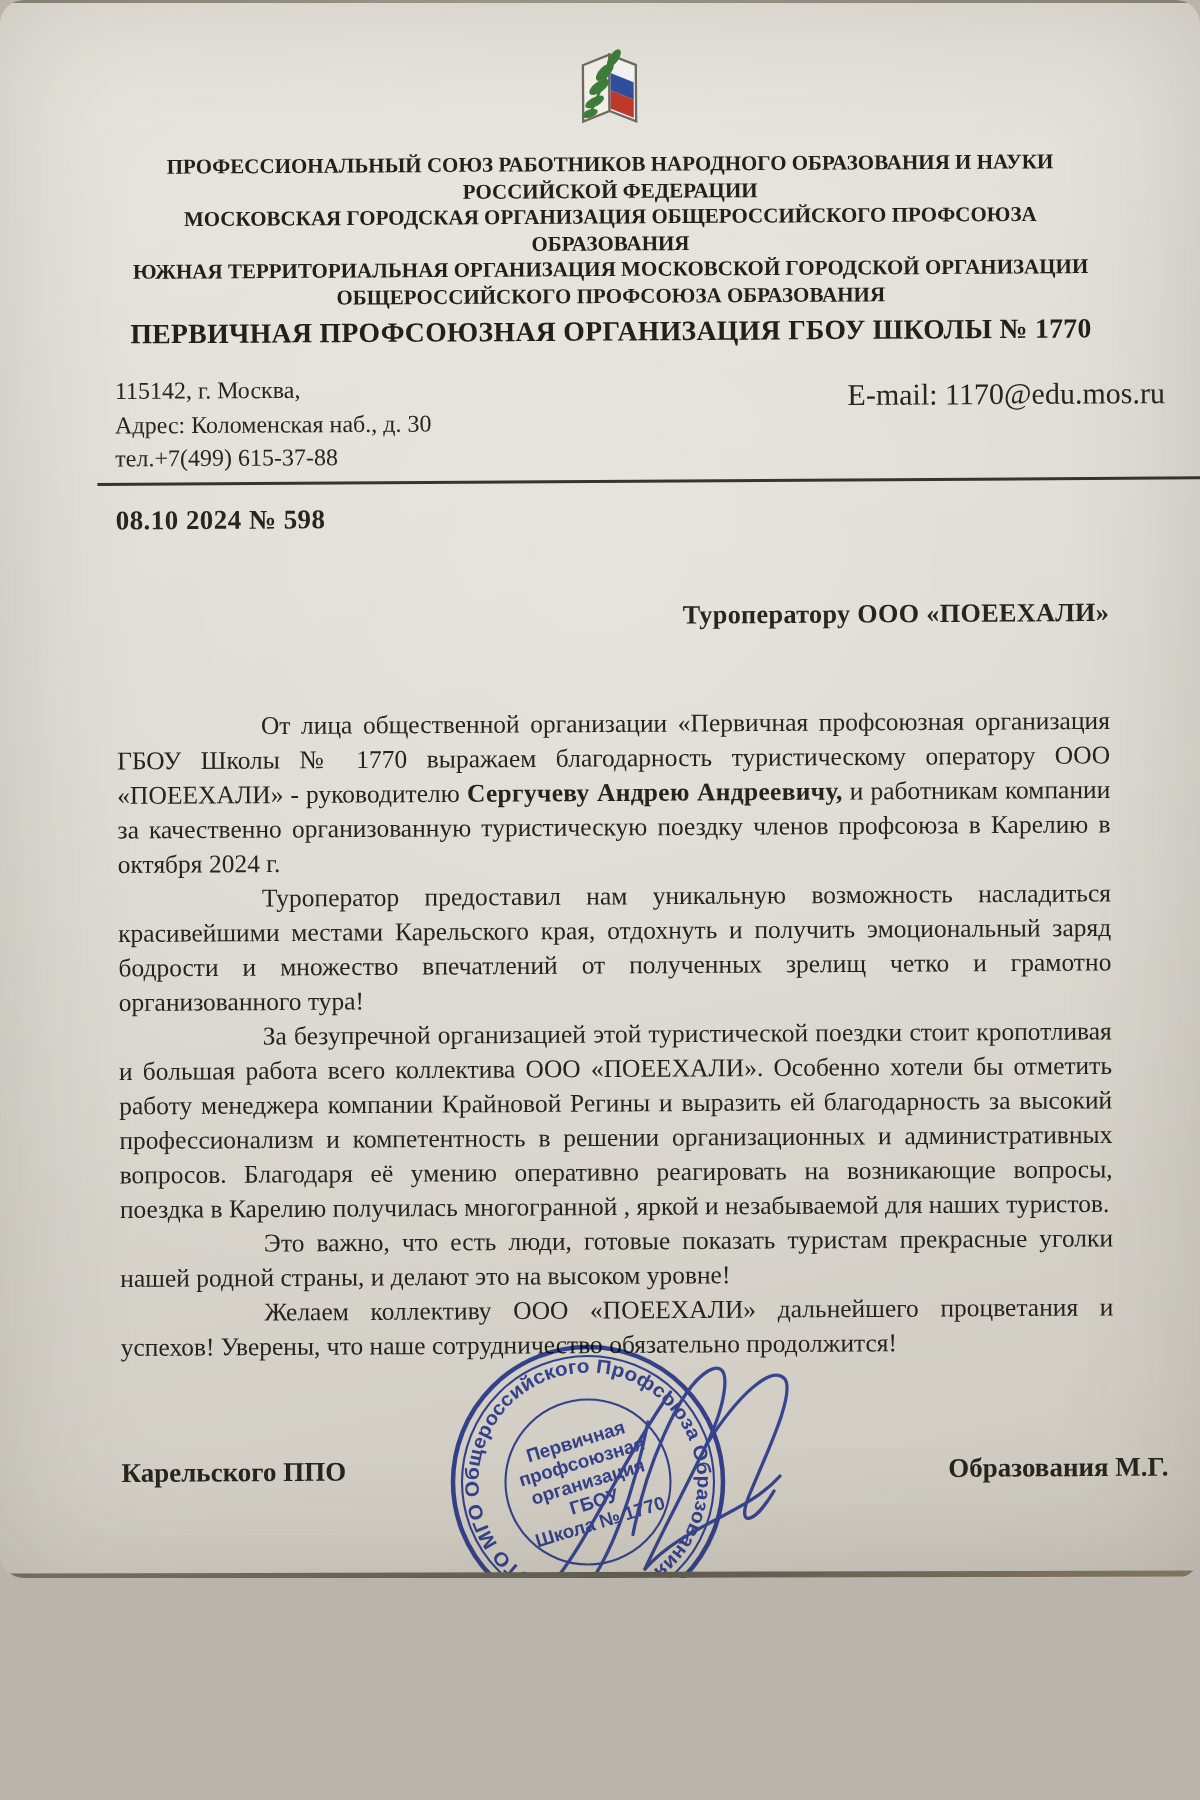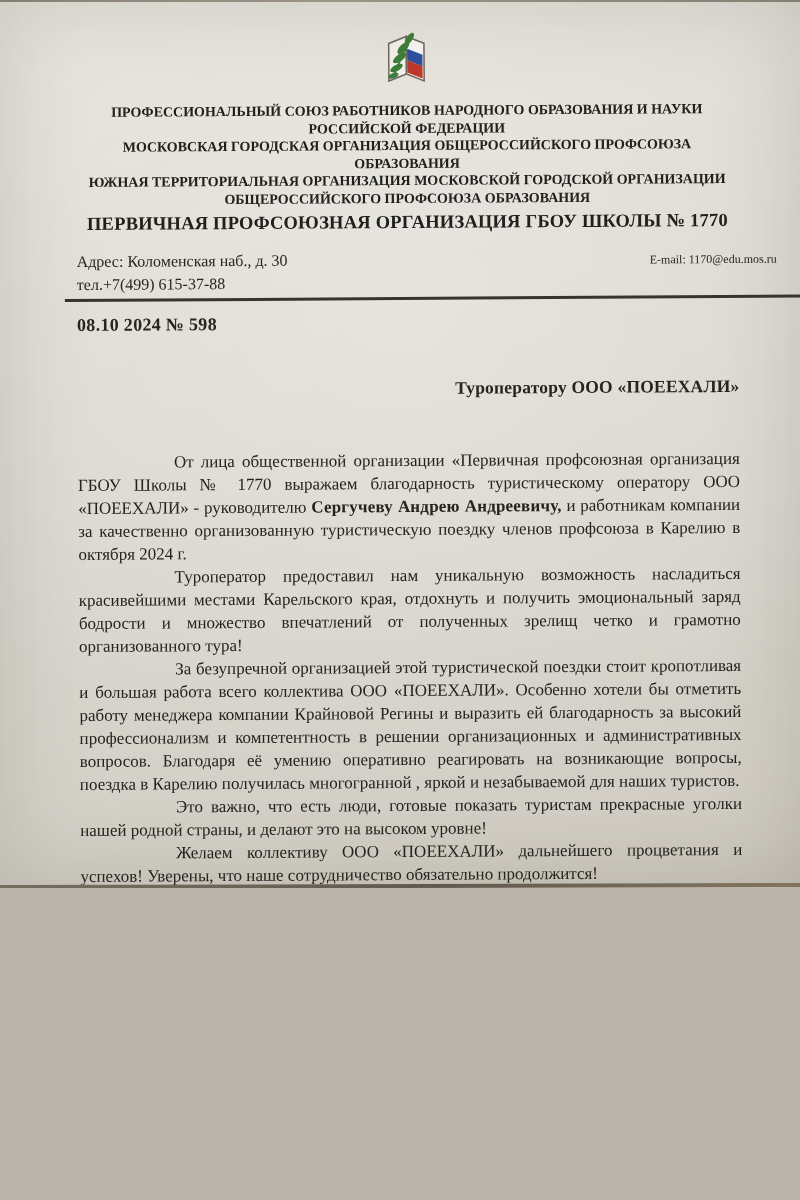--- a/index.html
+++ b/index.html
@@ -1,40 +1,40 @@
 <!DOCTYPE html>
 <html><head>
 <meta charset="utf-8">
 <style>
   html,body{margin:0;padding:0;background:#b9b5ac;}
   .photo{
-    position:relative;width:800px;height:888px;overflow:hidden;
+    position:relative;width:800px;height:1052px;overflow:hidden;
     background:
       radial-gradient(120% 90% at 50% 35%, rgba(255,255,255,.28), rgba(0,0,0,0) 60%),
       linear-gradient(168deg,#e7e4dd 0%,#dedbd4 30%,#d8d5cd 62%,#d2cec5 88%,#cbc6bc 100%);
-    font-family:"Liberation Serif", serif;color:#26251f;
+    font-family:"Liberation Serif", serif;color:#26251f;border-radius:16px;
   }
   .photo::after{content:"";position:absolute;inset:0;pointer-events:none;
     box-shadow:inset 0 0 90px rgba(70,64,52,.18);}
   .edge-top{position:absolute;top:0;left:0;right:0;height:2px;
     background:linear-gradient(90deg,#8d877b,#a39d90 40%,#8d877b);}
   .edge-bottom{position:absolute;bottom:0;left:0;right:0;height:4px;
     background:linear-gradient(90deg,#7a7466,#635d51 55%,#8a7c66);transform:rotate(-.15deg);}
   .letter{position:relative;transform:rotate(-.35deg);padding:22px 60px 0 78px;}
 
   
   .logo-wrap{display:flex;justify-content:center;margin-top:4px;}
   .org-lines{text-align:center;margin-top:12px;line-height:17.5px;font-weight:700;
     font-size:14px;color:#21201b;}
   .org-lines .big{font-size:18.5px;line-height:24px;margin-top:3px;letter-spacing:.2px;}
 
   
   .contacts{display:flex;justify-content:space-between;margin-top:15px;}
   .contacts .left{font-size:16px;line-height:22.5px;}
-  .contacts .right{font-size:12px;margin-top:5px;white-space:nowrap;margin-right:-38px;}
+  .contacts .right{font-size:20px;margin-top:5px;white-space:nowrap;margin-right:-38px;}
   .rule{height:2.5px;background:#37342c;margin:3px 0 0 -12px;width:742px;}
   .refline{margin-top:13px;font-weight:700;font-size:18px;letter-spacing:.3px;}
 
   
   .addressee{margin-top:44px;text-align:right;font-weight:700;font-size:17.5px;letter-spacing:.2px;}
   .body-text{margin-top:50px;font-size:17px;line-height:23px;text-align:justify;color:#242ženo;}
   .body-text p{margin:0;text-indent:96px;color:#24231d;}
   .body-text b{letter-spacing:.2px;}
 
   
@@ -75,20 +75,21 @@
       <div>ПРОФЕССИОНАЛЬНЫЙ СОЮЗ РАБОТНИКОВ НАРОДНОГО ОБРАЗОВАНИЯ И НАУКИ</div>
       <div>РОССИЙСКОЙ ФЕДЕРАЦИИ</div>
       <div>МОСКОВСКАЯ ГОРОДСКАЯ ОРГАНИЗАЦИЯ ОБЩЕРОССИЙСКОГО ПРОФСОЮЗА ОБРАЗОВАНИЯ</div>
       <div>ЮЖНАЯ ТЕРРИТОРИАЛЬНАЯ ОРГАНИЗАЦИЯ МОСКОВСКОЙ ГОРОДСКОЙ ОРГАНИЗАЦИИ</div>
       <div>ОБЩЕРОССИЙСКОГО ПРОФСОЮЗА ОБРАЗОВАНИЯ</div>
       <div class="big">ПЕРВИЧНАЯ ПРОФСОЮЗНАЯ ОРГАНИЗАЦИЯ ГБОУ ШКОЛЫ № 1770</div>
     </div>
 
     <div class="contacts">
       <div class="left">
+        <div>115142, г. Москва,</div>
         <div>Адрес: Коломенская наб., д. 30</div>
         <div>тел.+7(499) 615-37-88</div>
       </div>
       <div class="right">E-mail: 1170@edu.mos.ru</div>
     </div>
 
     <div class="rule"></div>
 
     <div class="refline">08.10 2024 № 598</div>
 

